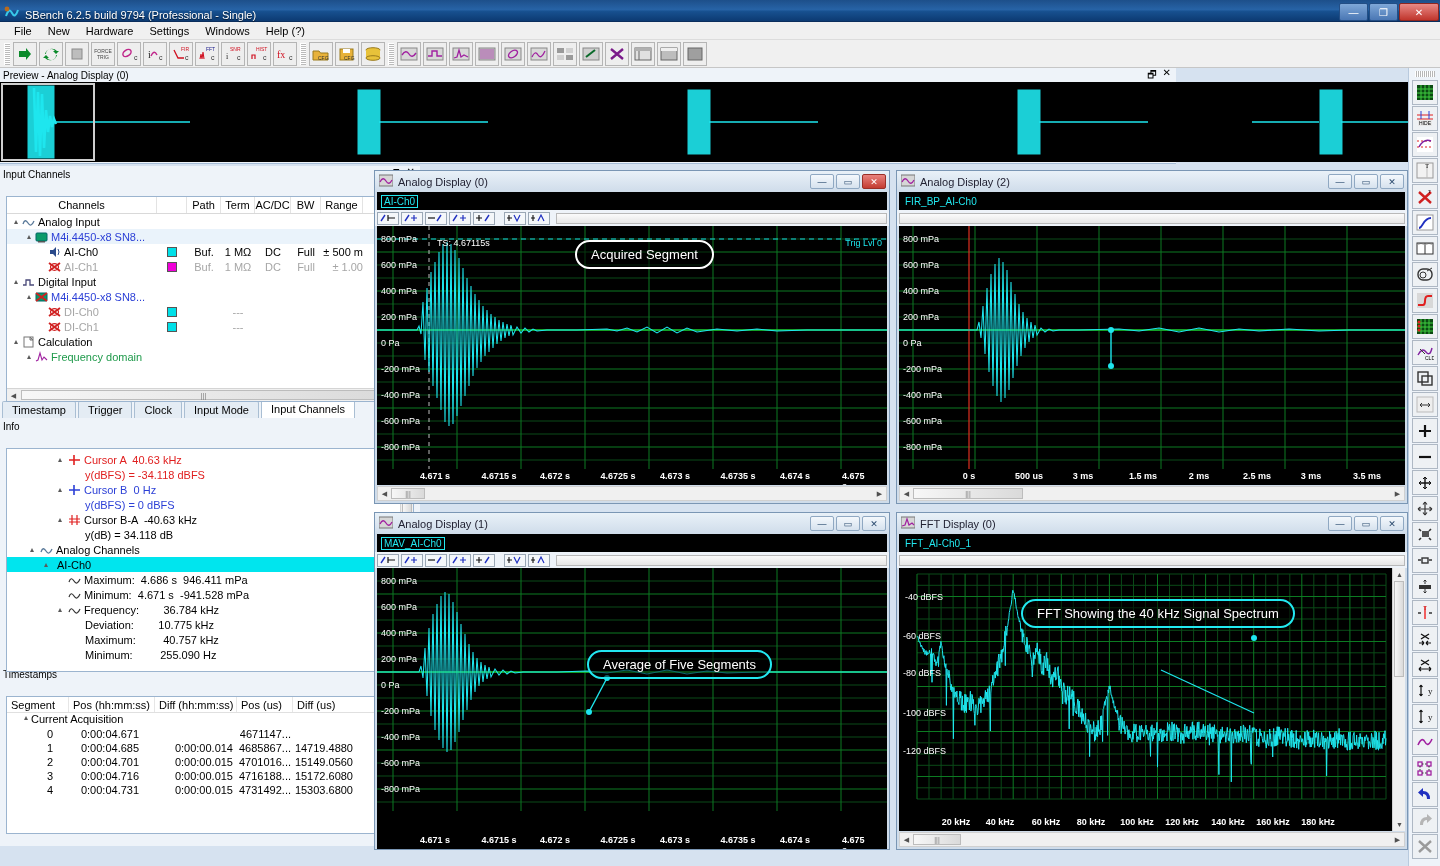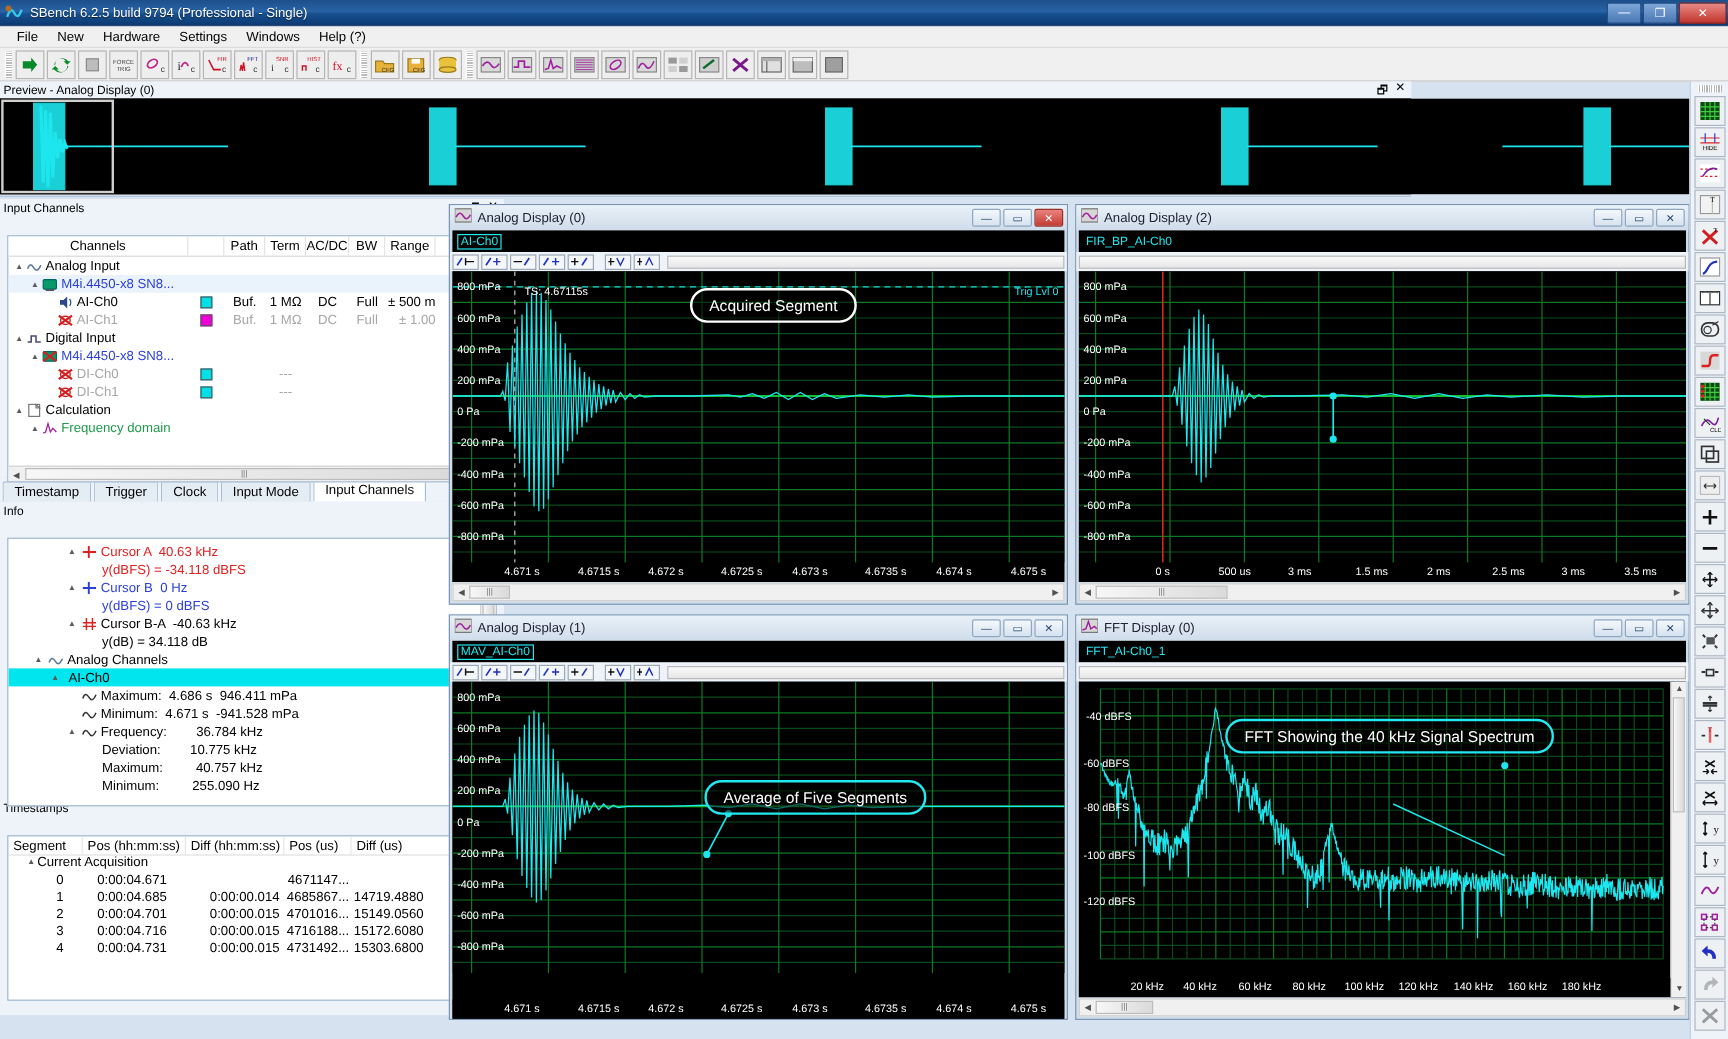--- a/index.html
+++ b/index.html
@@ -6,21 +6,21 @@
   html, body { margin:0; padding:0; }
   body {
     width:1440px; height:866px; overflow:hidden;
     font-family:"Liberation Sans", sans-serif; font-size:11px;
     background:#d6e2f0; color:#000; position:relative;
   }
   
   #titlebar{
     height:22px; width:100%;
     background:linear-gradient(to bottom,#1d4f8a 0%,#2763a6 45%,#17508f 55%,#0c3a72 100%);
-    display:flex; align-items:center; color:#fff; padding-left:4px;
+    display:flex; align-items:flex-end; color:#fff; padding-left:4px;
     border-bottom:1px solid #0a2d5c;
   }
   #titlebar .app-icon{ width:16px;height:16px;margin-right:5px;flex:none;}
   #titlebar .ttl{ font-size:11px; text-shadow:0 1px 1px #000a; }
   #titlebar .winbtns{ margin-left:auto; display:flex; height:18px; }
   #titlebar .winbtn{
     width:29px;height:18px;margin-right:1px;
     background:linear-gradient(to bottom,#7fa8d8,#4a77b4);
     border:1px solid #234e85; border-radius:2px;
     display:flex;align-items:center;justify-content:center;color:#fff;font-size:10px;
@@ -122,21 +122,21 @@
          background:#eef1f4; display:flex;align-items:center;justify-content:center;}
   .rgrip{ width:20px;height:6px;margin:1px 0 3px 0;
           background:repeating-linear-gradient(to right,#fff 0 1px,#b7b7b7 1px 2px);}
   
   .callout{ position:absolute; border:2px solid #fff; border-radius:22px; color:#fff;
             background:rgba(0,0,0,0.55); padding:5px 14px; font-size:13px; white-space:nowrap;}
   .callout.cyan{ border-color:#22e8f0; }
   .axlabel{ position:absolute; color:#fff; font-size:9px; white-space:nowrap; }
   .xaxis{ position:absolute; left:0; right:0; bottom:0; height:16px; background:#000;
           color:#fff; font-size:9px; }
-  .xaxis span{ position:absolute; transform:translateX(-50%); top:2px; }
+  .xaxis span{ position:absolute; transform:translateX(-50%); top:2px;font-weight:bold; }
 </style>
 </head>
 <body>
 
 <div id="titlebar">
   <span class="app-icon">
     <svg width="16" height="16" viewBox="0 0 16 16">
       <path d="M2 11 Q5 2 8 8 T14 5" stroke="#38c8e8" stroke-width="2" fill="none"></path>
       <circle cx="3" cy="4" r="2.4" fill="#b86a1e"></circle>
     </svg>

